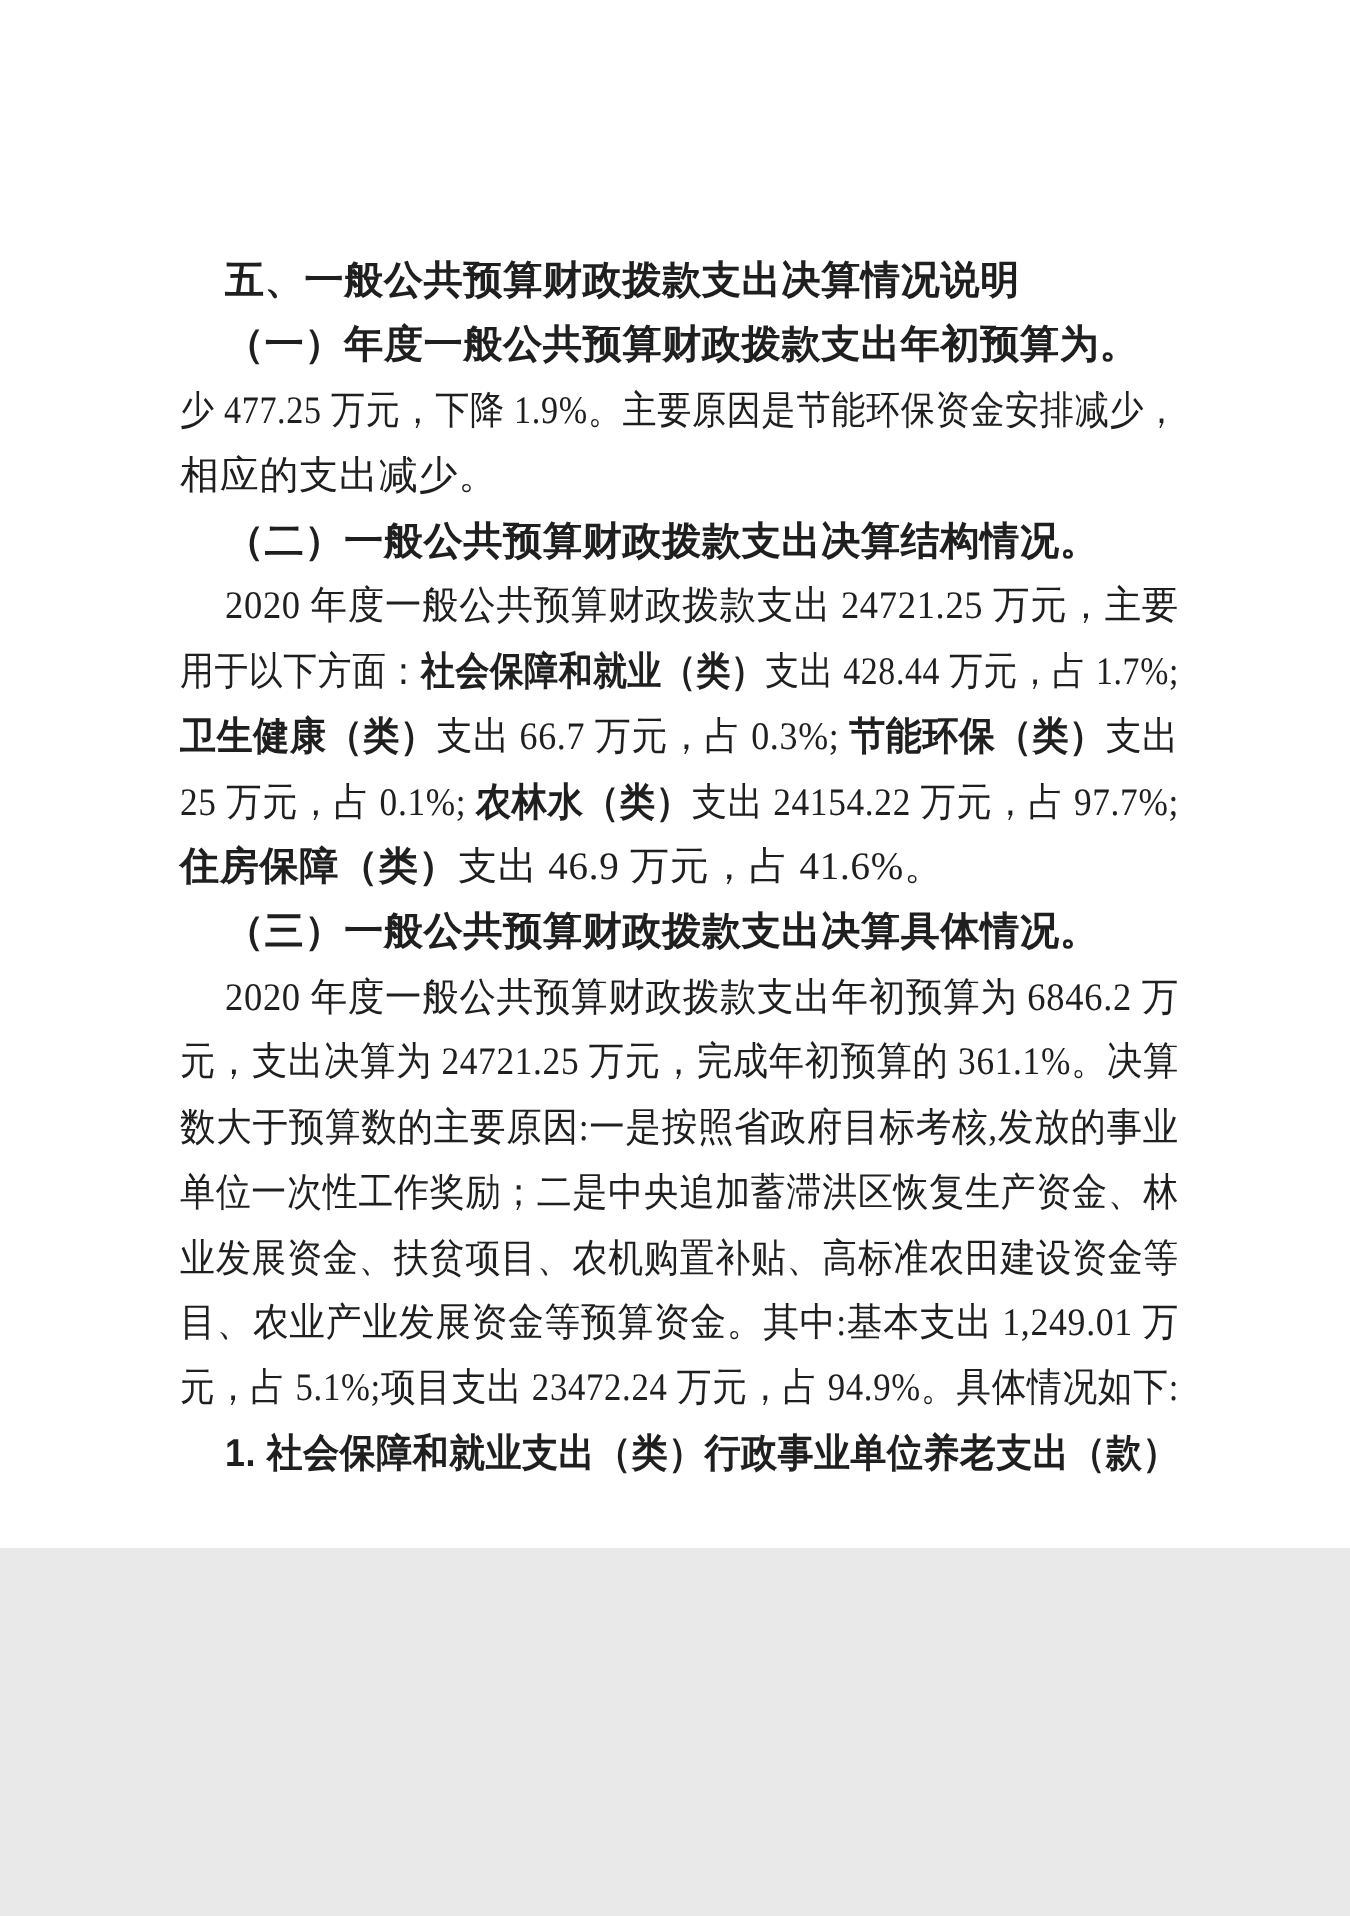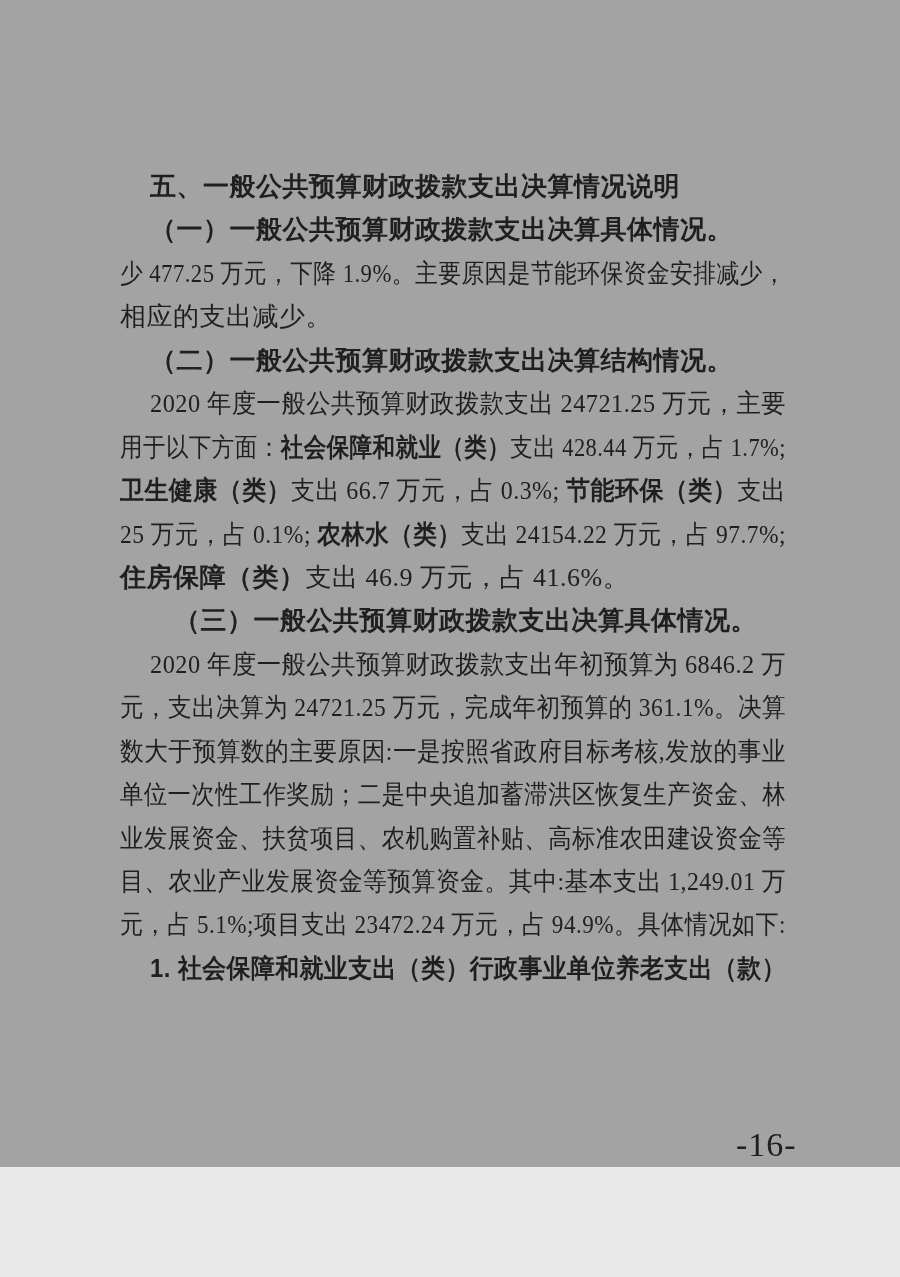--- a/index.html
+++ b/index.html
@@ -8,22 +8,22 @@
   }
   body {
     width: 900px;
     height: 1277px;
     background: #e9e9e9;
     font-family: "Liberation Serif", "DejaVu Serif", serif;
   }
   .page {
     position: relative;
     width: 900px;
-    height: 1167px;
-    background: #a3a3a3;
+    height: 1032px;
+    background: #ffffff;
     overflow: hidden;
     color: #1f1f1f;
   }
   .doc-body {
     position: absolute;
     left: 120px;
     top: 165px;
     width: 666px;
   }
   .line {
@@ -58,30 +58,30 @@
     color: #1f1f1f;
     font-family: "Liberation Serif", "DejaVu Serif", serif;
   }
 </style>
 </head>
 <body>
 
 <div class="page">
   <div class="doc-body">
       <div class="line indent"><span class="line-inner" style="transform: scaleX(1);"><span class="seg bold">五、一般公共预算财政拨款支出决算情况说明</span></span></div>
-      <div class="line indent"><span class="line-inner" style="transform: scaleX(1);"><span class="seg bold">（一）一般公共预算财政拨款支出决算具体情况。</span></span></div>
+      <div class="line indent"><span class="line-inner" style="transform: scaleX(1);"><span class="seg bold">（一）年度一般公共预算财政拨款支出年初预算为。</span></span></div>
       <div class="line fill"><span class="line-inner" style="transform: scaleX(0.874967);"><span class="seg">少 477.25 万元，下降 1.9%。主要原因是节能环保资金安排减少，</span></span></div>
       <div class="line"><span class="line-inner" style="transform: scaleX(1);"><span class="seg">相应的支出减少。</span></span></div>
       <div class="line indent"><span class="line-inner" style="transform: scaleX(1);"><span class="seg bold">（二）一般公共预算财政拨款支出决算结构情况。</span></span></div>
       <div class="line indent fill"><span class="line-inner" style="transform: scaleX(0.935294);"><span class="seg">2020 年度一般公共预算财政拨款支出 24721.25 万元，主要</span></span></div>
       <div class="line fill"><span class="line-inner" style="transform: scaleX(0.866183);"><span class="seg">用于以下方面：</span><span class="seg bold">社会保障和就业（类）</span><span class="seg">支出 428.44 万元，占 1.7%;</span></span></div>
       <div class="line fill"><span class="line-inner" style="transform: scaleX(0.921939);"><span class="seg bold">卫生健康（类）</span><span class="seg">支出 66.7 万元，占 0.3%; </span><span class="seg bold">节能环保（类）</span><span class="seg">支出</span></span></div>
       <div class="line fill"><span class="line-inner" style="transform: scaleX(0.90516);"><span class="seg">25 万元，占 0.1%; </span><span class="seg bold">农林水（类）</span><span class="seg">支出 24154.22 万元，占 97.7%;</span></span></div>
       <div class="line"><span class="line-inner" style="transform: scaleX(1);"><span class="seg bold">住房保障（类）</span><span class="seg">支出 46.9 万元，占 41.6%。</span></span></div>
-      <div class="line indent"><span class="line-inner" style="transform: scaleX(1); margin-left: 24px;"><span class="seg bold">（三）一般公共预算财政拨款支出决算具体情况。</span></span></div>
+      <div class="line indent"><span class="line-inner" style="transform: scaleX(1);"><span class="seg bold">（三）一般公共预算财政拨款支出决算具体情况。</span></span></div>
       <div class="line indent fill"><span class="line-inner" style="transform: scaleX(0.935982);"><span class="seg">2020 年度一般公共预算财政拨款支出年初预算为 6846.2 万</span></span></div>
       <div class="line fill"><span class="line-inner" style="transform: scaleX(0.905295);"><span class="seg">元，支出决算为 24721.25 万元，完成年初预算的 361.1%。决算</span></span></div>
       <div class="line fill"><span class="line-inner" style="transform: scaleX(0.912036);"><span class="seg">数大于预算数的主要原因:一是按照省政府目标考核,发放的事业</span></span></div>
       <div class="line fill"><span class="line-inner" style="transform: scaleX(0.897574);"><span class="seg">单位一次性工作奖励；二是中央追加蓄滞洪区恢复生产资金、林</span></span></div>
       <div class="line fill"><span class="line-inner" style="transform: scaleX(0.897574);"><span class="seg">业发展资金、扶贫项目、农机购置补贴、高标准农田建设资金等</span></span></div>
       <div class="line fill"><span class="line-inner" style="transform: scaleX(0.917059);"><span class="seg">目、农业产业发展资金等预算资金。其中:基本支出 1,249.01 万</span></span></div>
       <div class="line fill"><span class="line-inner" style="transform: scaleX(0.890653);"><span class="seg">元，占 5.1%;项目支出 23472.24 万元，占 94.9%。具体情况如下:</span></span></div>
       <div class="line indent"><span class="line-inner" style="transform: scaleX(0.917852);"><span class="seg bold">1. 社会保障和就业支出（类）行政事业单位养老支出（款）</span></span></div>
     </div>
   <div class="page-number">-16-</div>

